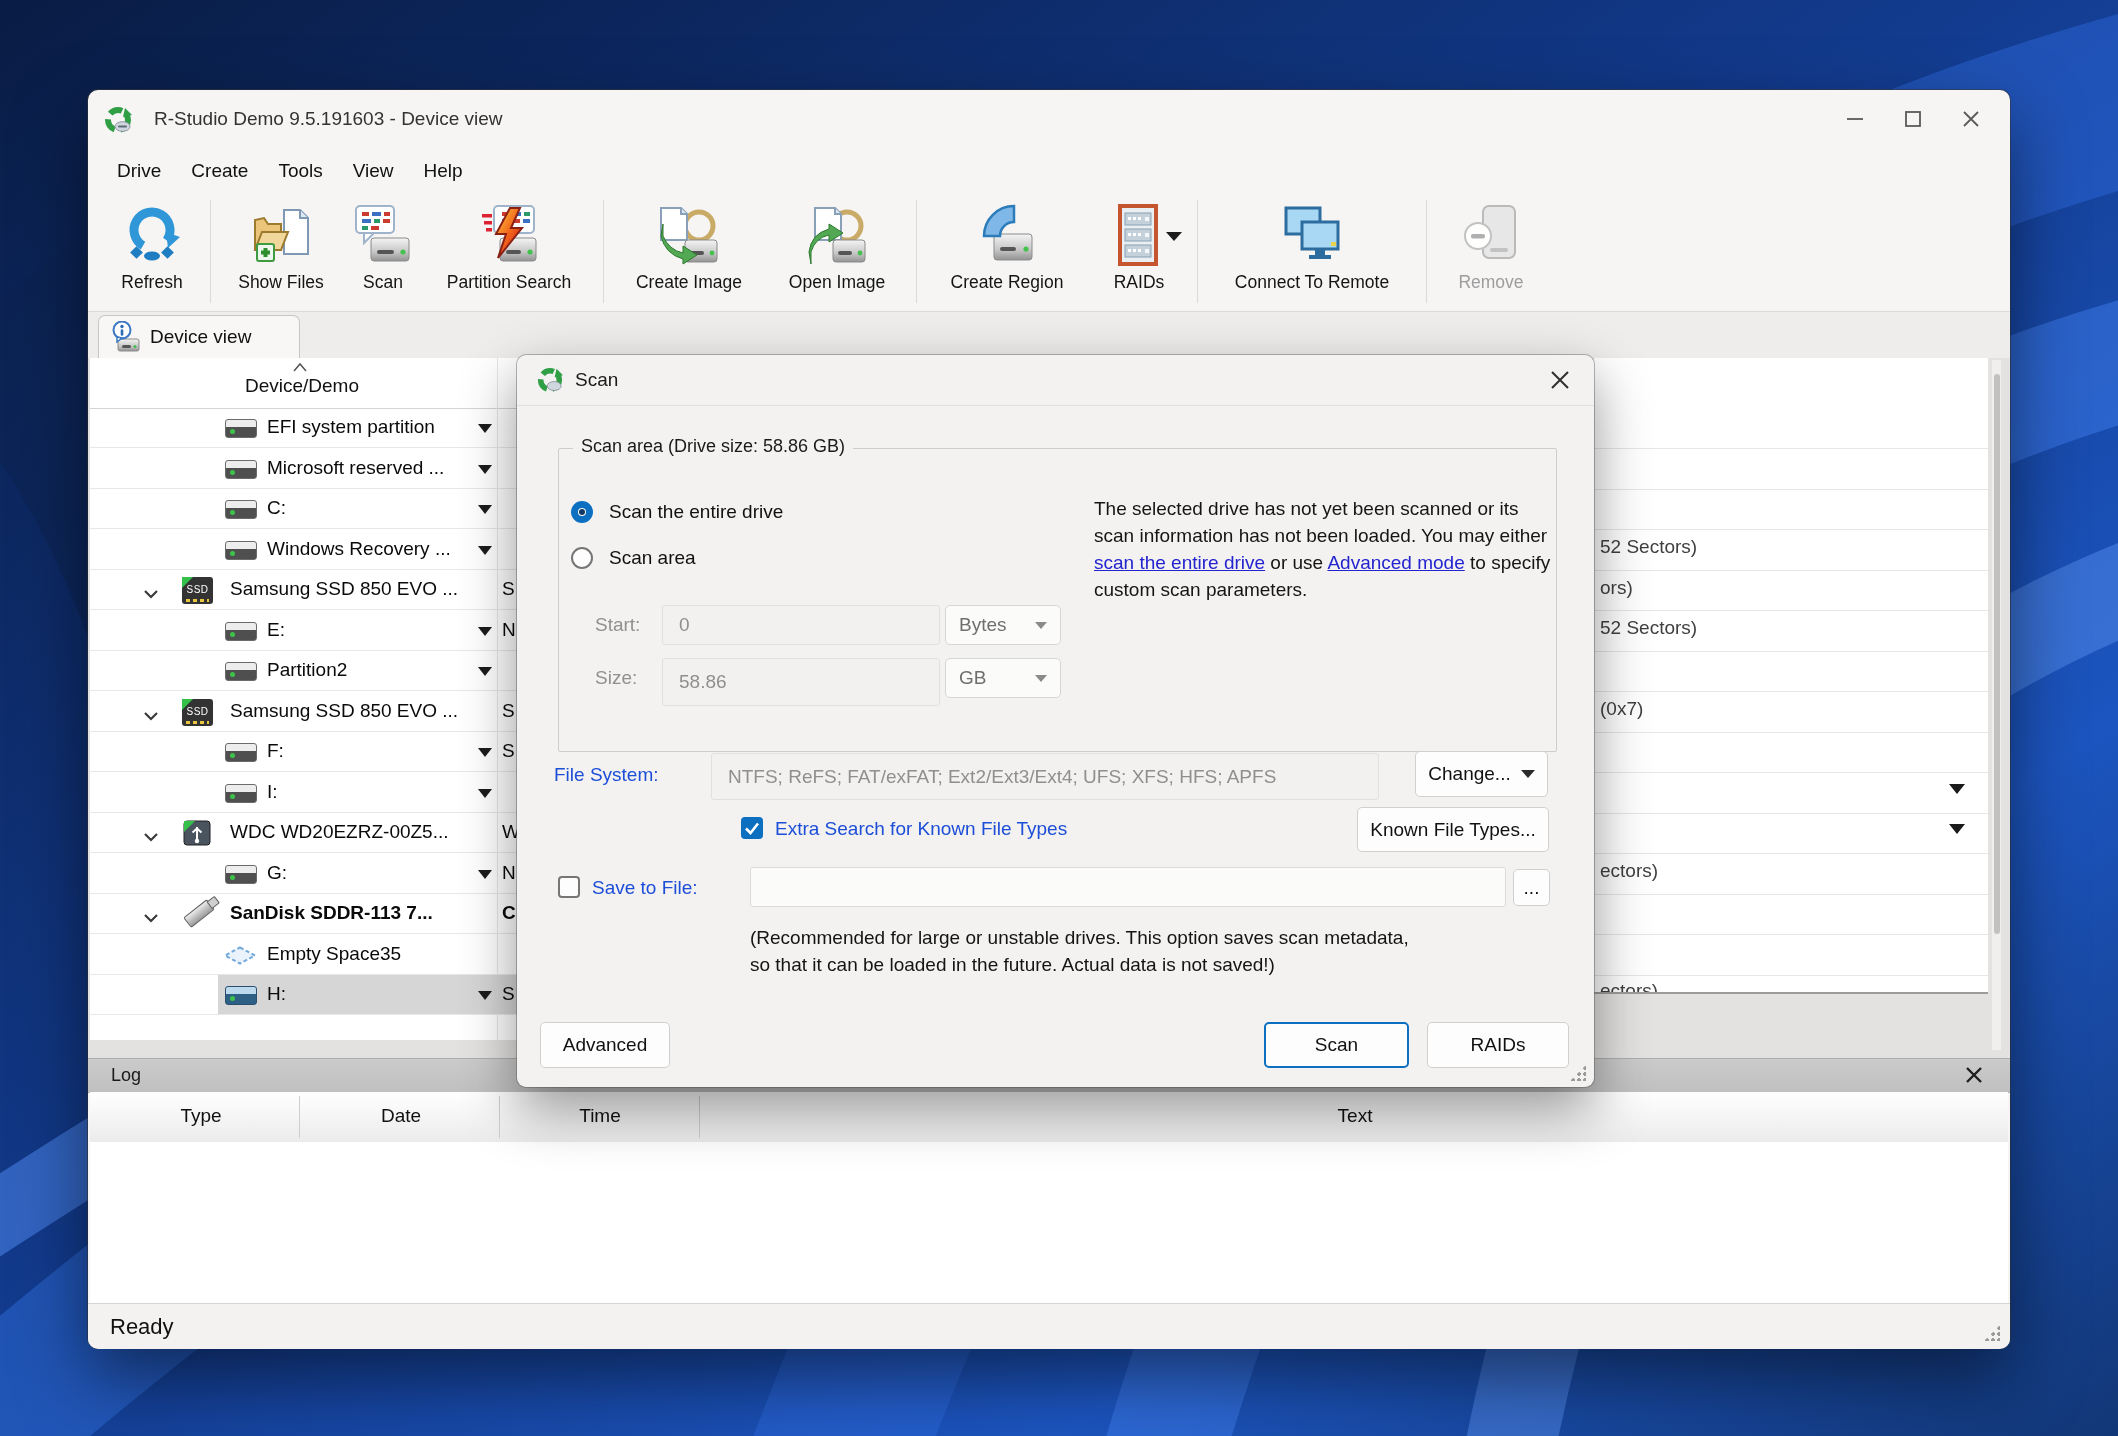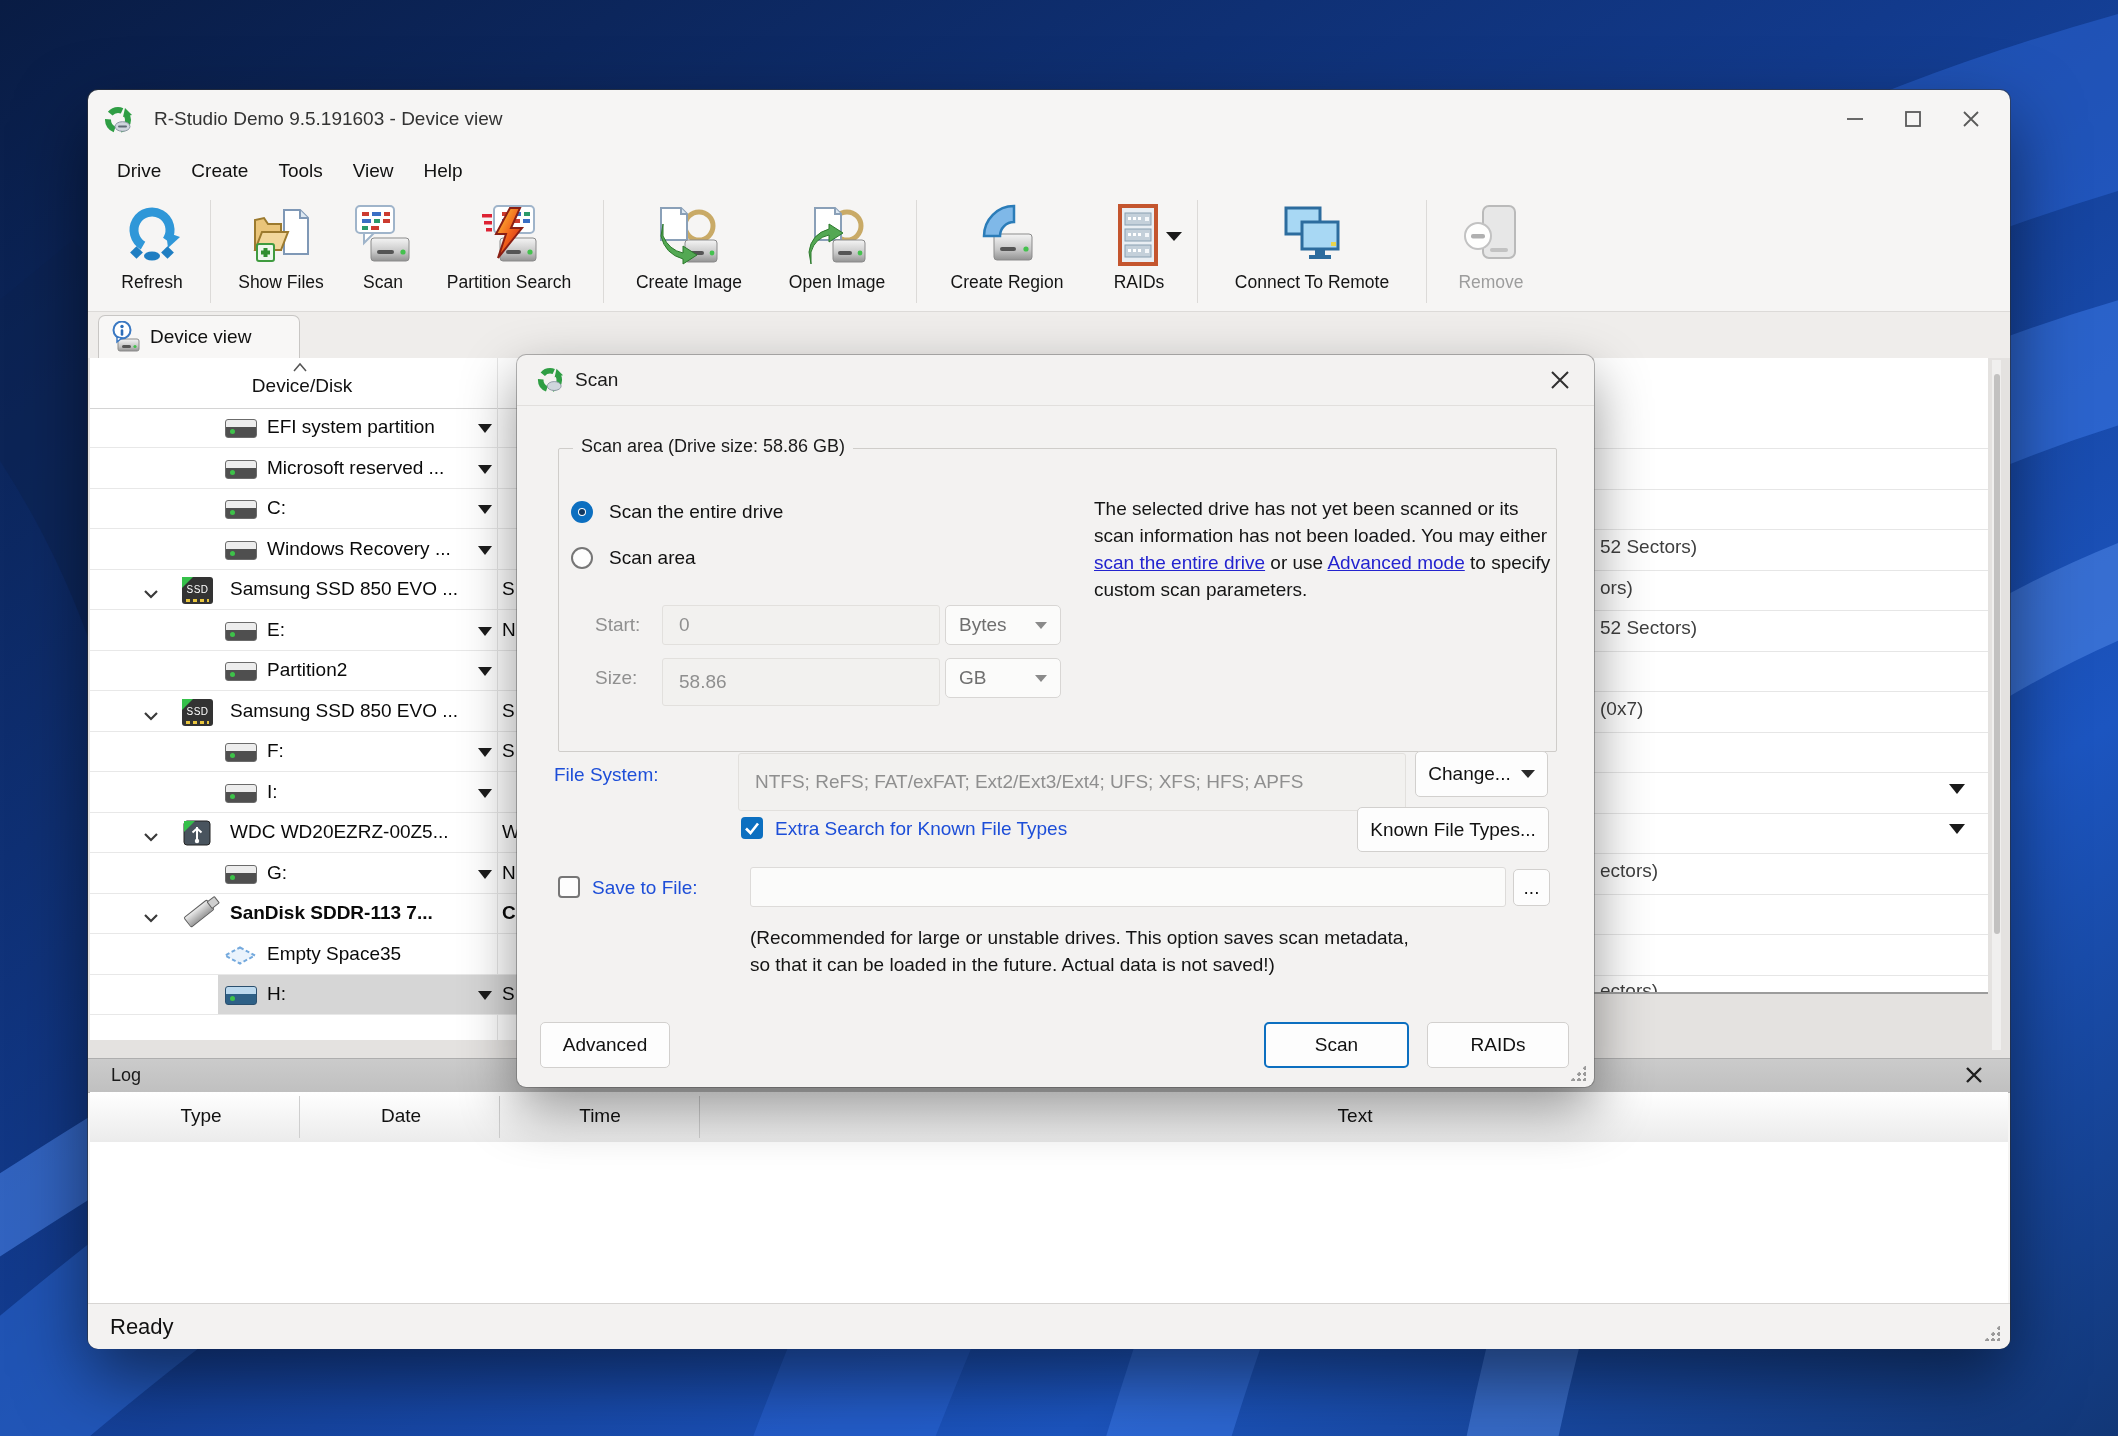--- a/index.html
+++ b/index.html
@@ -362,21 +362,21 @@
       </div>
     </div>
 
     <div class="content-bg"></div>
 
     <div class="lpanel">
       <div class="lheader">
         <svg class="abs" style="left:202px;top:4px" width="16" height="10">
             <polyline points="2,9 8,2 14,9" fill="none" stroke="#555" stroke-width="1.5"></polyline>
           </svg>
-        <span class="hl">Device/Disk</span>
+        <span class="hl">Device/Demo</span>
       </div>
       <div class="colline"></div>
 
       <div class="trow" style="top:50px">
         <span class="hdd-ico" style="left:135px;top:11px"></span>
         <span class="tl" style="left:177px">EFI system partition</span>
         <span class="drop"></span>
       </div>
       <div class="trow" style="top:91px">
         <span class="hdd-ico" style="left:135px;top:11px"></span>
@@ -566,21 +566,21 @@
     <div class="unitbox" style="left:428px;top:303px;width:116px;height:40px">
       <span>GB</span>
         <span class="ucaret"></span>
     </div>
 
     <div class="para">
       <span>The selected drive has not yet been scanned or its scan information has not been loaded. You may either </span><span class="lnk">scan the entire drive</span><span> or use </span><span class="lnk">Advanced mode</span><span> to specify custom scan parameters.</span>
     </div>
 
     <span class="dlabel" style="left:37px;top:409px">File System:</span>
-    <div class="field" style="left:221px;top:398px;width:668px;height:58px">
+    <div class="field" style="left:194px;top:398px;width:668px;height:47px">
         <span>NTFS; ReFS; FAT/exFAT; Ext2/Ext3/Ext4; UFS; XFS; HFS; APFS</span>
       </div>
     <div class="btn" style="left:898px;top:396px;width:133px;height:46px">
       <span>Change...</span>
         <span class="bcaret"></span>
     </div>
 
     <span class="checkbox on" style="left:224px;top:462px"><svg width="22" height="22" viewBox="0 0 22 22">
           <path d="M5 11.5 L9.5 16 L17 6.5" stroke="#fff" stroke-width="2.6" fill="none"></path>
         </svg></span>

